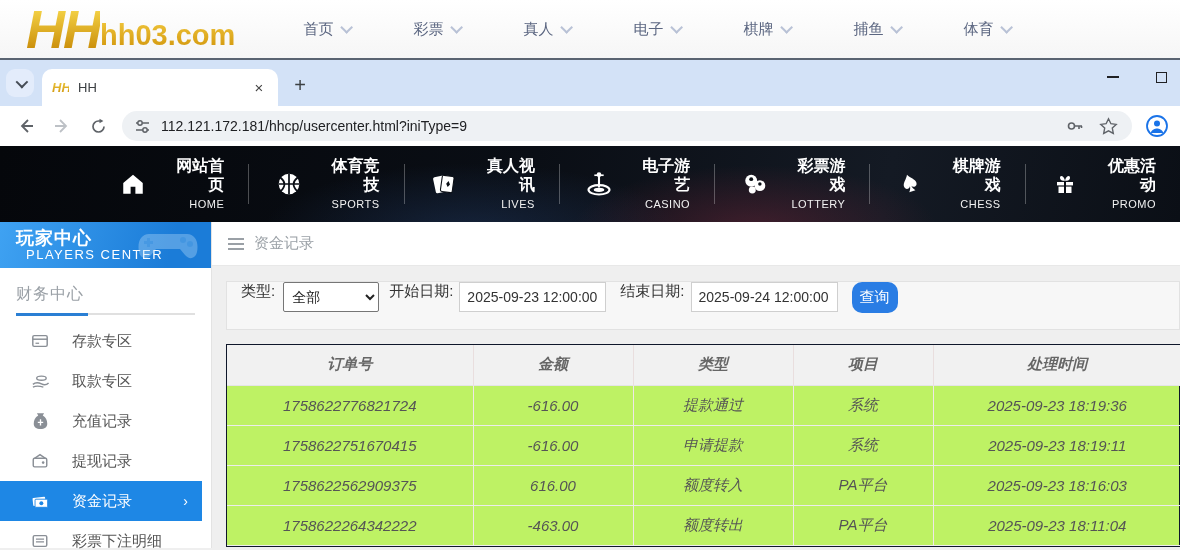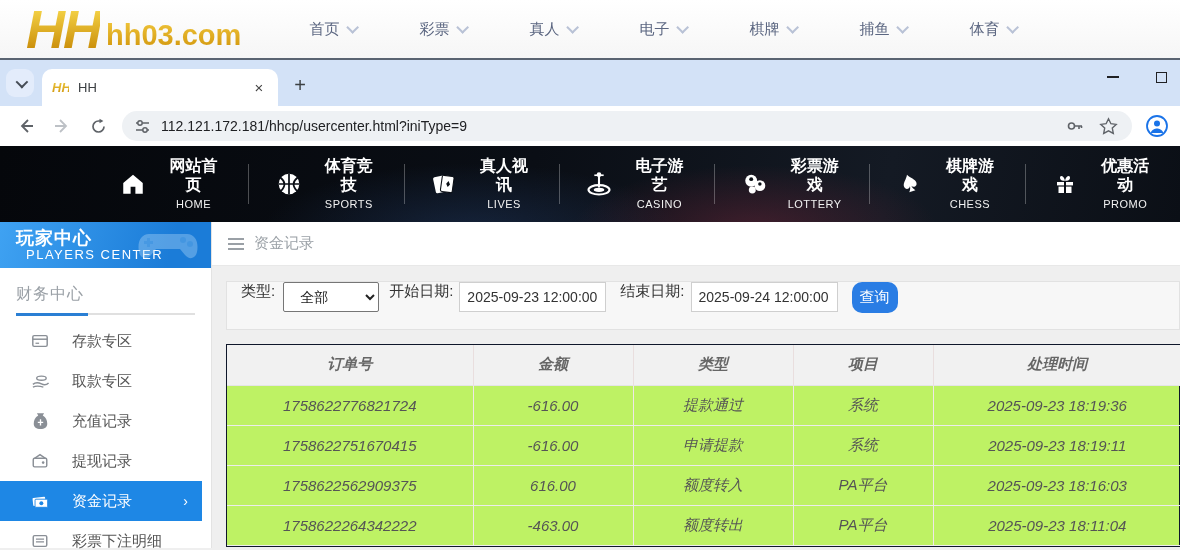--- a/index.html
+++ b/index.html
@@ -5,21 +5,21 @@
   * { margin:0; padding:0; box-sizing:border-box; }
   html,body { width:1180px; height:550px; }
   body { font-family:"Liberation Sans","DejaVu Sans",sans-serif; background:#fff; }
   #screen { position:relative; width:1180px; height:550px; overflow:hidden; background:#efefef; }
 
   
   .site-header { height:60px; background:linear-gradient(#ffffff,#f6f6f6); display:flex; align-items:center; position:relative; border-bottom:2px solid #5a6472; }
   .logo-wrap { display:flex; align-items:flex-end; margin-left:26px; cursor:pointer; }
   .logo-hh { font-size:54px; line-height:46px; font-weight:900; font-style:italic; letter-spacing:-2px;
     background:linear-gradient(#f7d74a,#c88a06); -webkit-background-clip:text; background-clip:text; color:transparent; }
-  .logo-domain { font-size:29px; font-weight:bold; margin-left:6px; line-height:34px;
+  .logo-domain { font-size:29px; font-weight:bold; line-height:34px;
     background:linear-gradient(#f2c93f,#cf9208); -webkit-background-clip:text; background-clip:text; color:transparent; }
   .site-nav { display:flex; margin-left:68px; gap:64px; }
   .site-nav-item { display:flex; align-items:center; gap:7px; font-size:15px; color:#5b6681; cursor:pointer; }
   .chev { width:9px; height:9px; border-right:2px solid #b9c2d6; border-bottom:2px solid #b9c2d6; transform:rotate(45deg) translateY(-3px); }
 
   
   .tabstrip { height:46px; background:#d3e2f7; display:flex; align-items:flex-end; position:relative; }
   .tab-search-btn { width:28px; height:28px; margin:0 0 9px 6px; border-radius:9px; background:#e3ecfb; display:flex; align-items:center; justify-content:center; cursor:pointer; }
   .tab-search-btn .chev { border-color:#454c55; transform:rotate(45deg) translateY(-2px); }
   .tab { width:236px; height:37px; background:#fff; border-radius:10px 10px 0 0; margin-left:8px; display:flex; align-items:center; padding:0 10px; position:relative; cursor:pointer; }
@@ -44,21 +44,21 @@
   
   .game-nav { height:76px; position:relative; background:
       radial-gradient(260px 90px at 64% 108%, rgba(120,40,60,.45), transparent 70%),
       radial-gradient(300px 100px at 40% 115%, rgba(40,70,120,.4), transparent 70%),
       linear-gradient(100deg,#05070b 0%, #0a0e15 45%, #141a24 75%, #0b0f16 100%);
     display:flex; align-items:center; }
   .game-nav-inner { display:flex; align-items:center; margin-left:94px; height:48px; }
   .gn-item { display:flex; align-items:center; gap:14px; padding:0 24px; height:44px; cursor:pointer; }
   .gn-sep { width:1px; height:40px; background:rgba(255,255,255,.28); }
   .gn-ico { width:32px; height:32px; display:flex; align-items:center; justify-content:center; }
-  .gn-text { text-align:center; }
+  .gn-text { text-align:right; }
   .gn-zh { font-size:16px; font-weight:bold; color:#fff; line-height:19px; }
   .gn-en { font-size:11px; color:#f2f2f2; letter-spacing:.5px; line-height:14px; }
 
   
   .content { display:flex; height:326px; }
 
   
   .sidebar { width:212px; background:#fff; height:100%; flex:none; border-right:1px solid #e3e3e3; }
   .sb-head { height:46px; background:linear-gradient(105deg,#3fa2f2 0%, #1b7cd8 80%); color:#fff; padding:5px 0 16px 16px; position:relative; overflow:hidden; }
   .sb-head-zh { font-size:18px; font-weight:bold; line-height:22px; letter-spacing:1px; }
@@ -76,21 +76,21 @@
 
   
   .main { flex:1; background:#efefef; overflow:hidden; }
   .crumb-bar { height:44px; background:#fff; display:flex; align-items:center; padding-left:16px; border-bottom:1px solid #e8e8e8; }
   .hamburger { width:16px; display:flex; flex-direction:column; gap:3px; cursor:pointer; }
   .hamburger span { height:2px; background:#9aa0a6; }
   .crumb-label { margin-left:10px; font-size:15px; color:#9aa0a6; }
 
   .filter-box { margin:15px 0 0 14px; width:954px; height:49px; background:#f7f7f7; border:1px solid #e2e2e2; display:flex; align-items:flex-start; padding-left:14px; }
   .f-label { font-size:15px; color:#333; }
-  .f-select { margin:0 10px 0 8px; width:96px; height:30px; font-size:14px; color:#222; border:1px solid #767676; border-radius:2px; background:#fff; padding:0 12px; }
+  .f-select { margin:0 10px 0 8px; width:96px; height:30px; font-size:14px; color:#222; border:1px solid #767676; border-radius:2px; background:#fff; padding:0 4px; }
   .f-input { margin:0 14px 0 6px; width:147px; height:30px; border:1px solid #cfcfcf; background:#fff; font-size:14px; color:#333; padding:0 7px; font-family:"Liberation Sans","DejaVu Sans",sans-serif; }
   .f-btn { width:46px; height:31px; background:#2a7de4; color:#fff; border:none; border-radius:10px; font-size:15px; cursor:pointer; }
 
   .table-box { margin:14px 0 0 14px; width:954px; background:#bef264; border:1px solid #0f172a;font-style:italic; }
   table.rec { width:100%; border-collapse:collapse; table-layout:fixed; }
   .col-order{width:246px;} .col-amt{width:160px;} .col-type{width:160px;} .col-proj{width:140px;} .col-time{width:248px;}
   table.rec th { height:40px; background:#f1f1f1; font-size:15px; color:#666; font-weight:bold; border-right:1px solid #e9dede; border-bottom:1px solid #e5e5e5; }
   table.rec th:last-child { border-right:none; }
   table.rec td { height:40px; text-align:center; font-size:15px; color:#555; border-right:1px solid #f0e7e7; border-bottom:1px solid #ececec; }
   table.rec td:last-child { border-right:none; }

